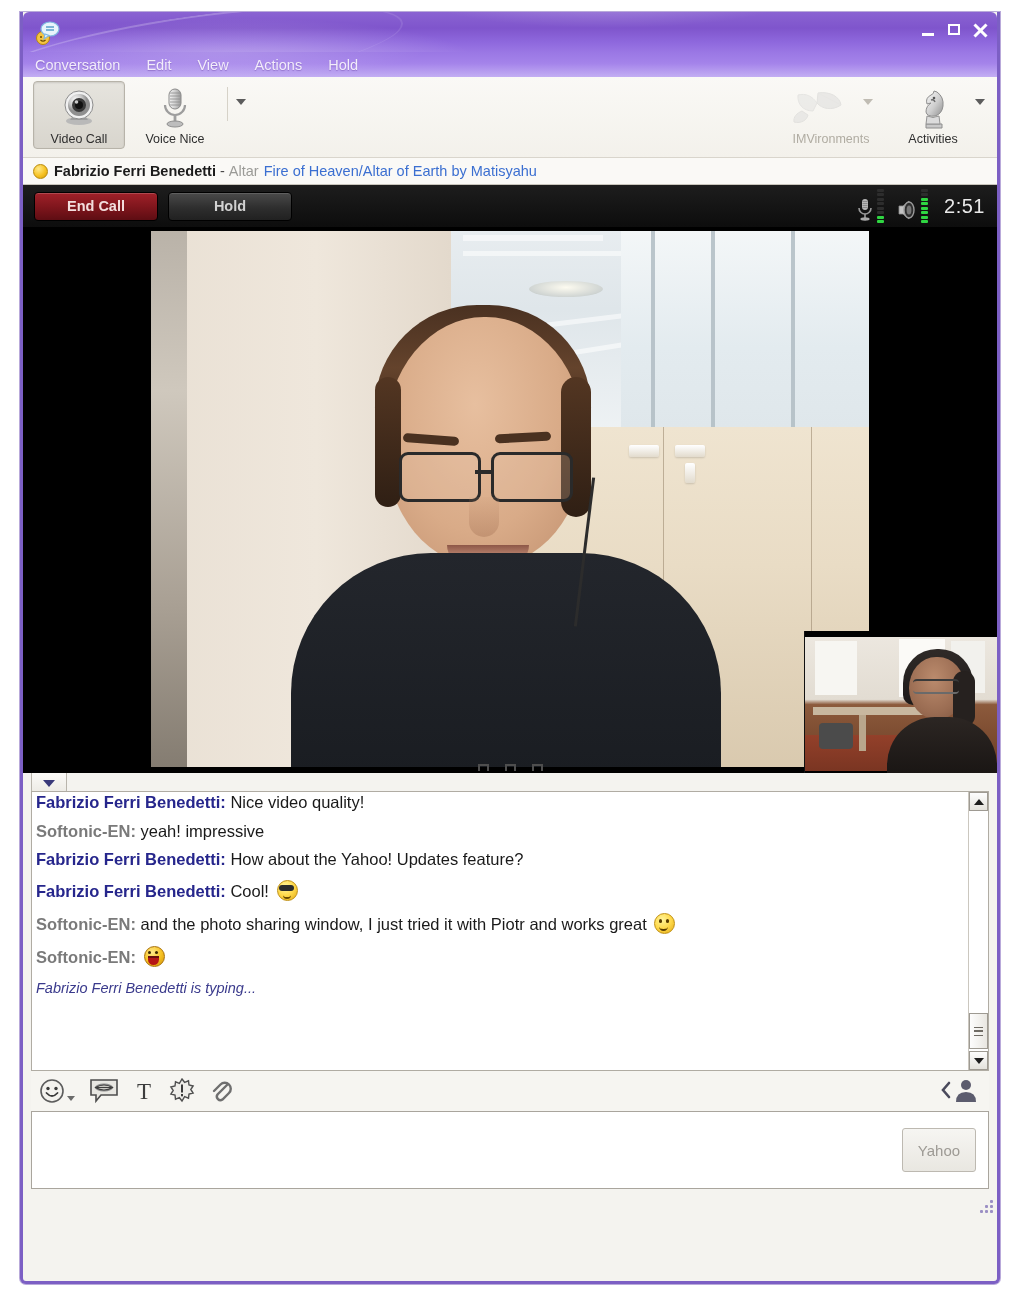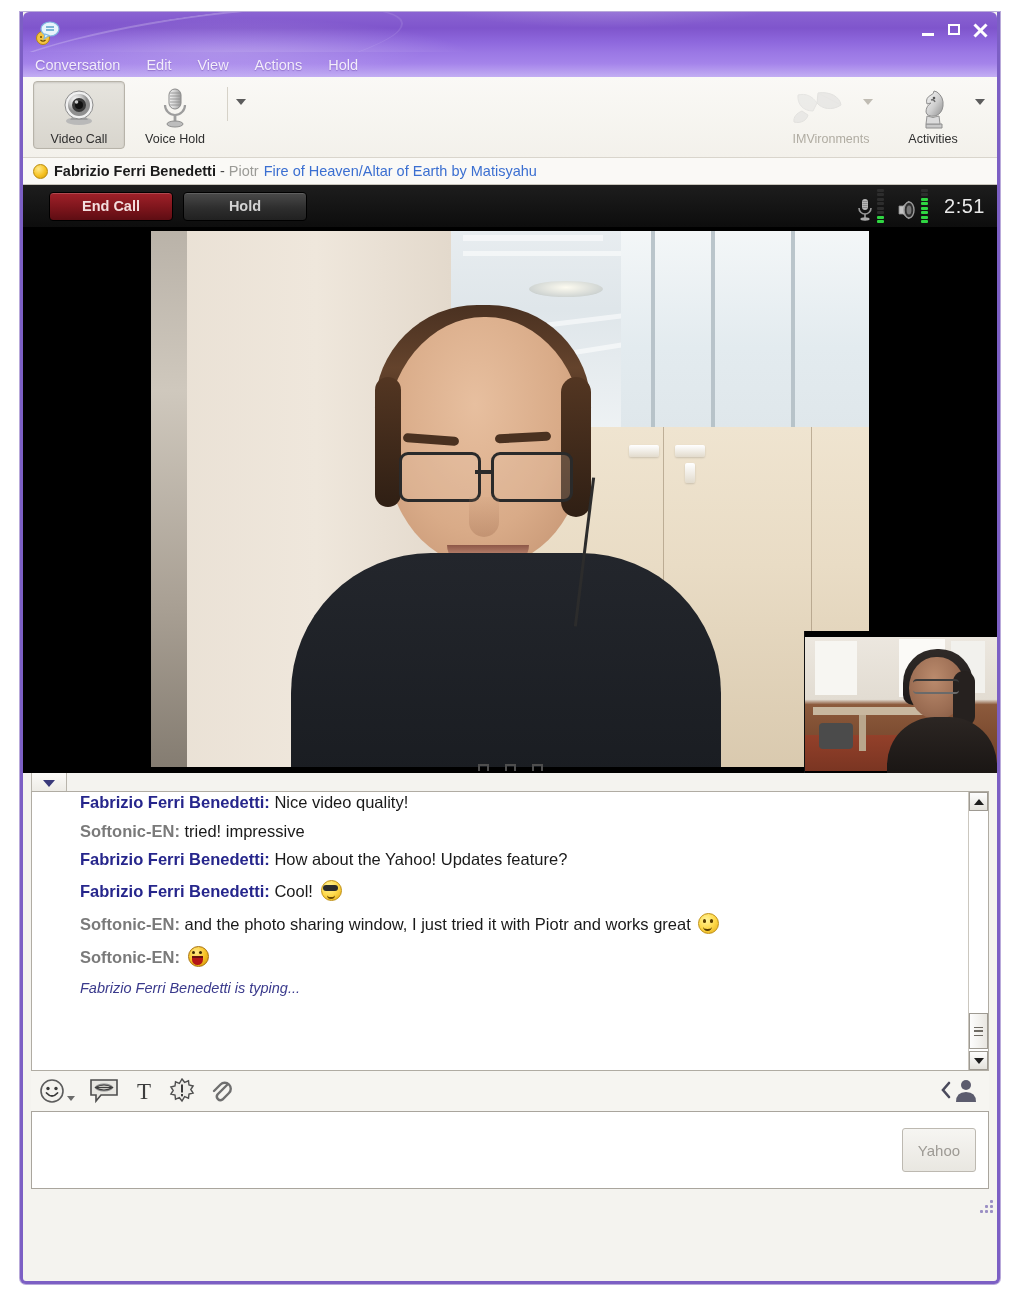--- a/index.html
+++ b/index.html
@@ -232,21 +232,21 @@
     height: 588px;
     background: #070707;
     overflow: hidden;
   }
   #callbar {
     position: relative;
     height: 42px;
     background: linear-gradient(to bottom, #1d1d1d 0%, #0d0d0d 100%);
     display: flex;
     align-items: center;
-    padding-left: 26px;
+    padding-left: 11px;
     gap: 10px;
   }
   .call-btn {
     height: 27px;
     min-width: 94px;
     padding: 0 14px;
     border-radius: 4px;
     font-size: 14.5px;
     font-weight: bold;
     display: flex;
@@ -493,21 +493,20 @@
     border: 1px solid #b0aca3;
     box-sizing: border-box;
     display: flex;
   }
   #chatlog {
     flex: 1;
     padding: 2px 6px 4px 4px;
     overflow: hidden;
     font-size: 16.5px;
     line-height: 1.0;
-    margin-left: 44px;
   }
   .msg {
     padding: 6px 0 6px 0;
     white-space: nowrap;
     overflow: hidden;
   }
   .msg .who { font-weight: bold; }
   .who.them { color: #26268c; }
   .who.me   { color: #7a7a7a; }
   .msg .body { color: #1a1a1a; }
@@ -768,21 +767,21 @@
             <ellipse cx="17" cy="38" rx="8" ry="3" fill="#bdbdbd" stroke="#8f8f8f"></ellipse>
             <defs>
               <linearGradient id="gmic" x1="0" y1="0" x2="1" y2="0">
                 <stop offset="0%" stop-color="#f4f4f4"></stop>
                 <stop offset="50%" stop-color="#cfcfcf"></stop>
                 <stop offset="100%" stop-color="#9a9a9a"></stop>
               </linearGradient>
             </defs>
           </svg>
         </div>
-        <div class="tb-label">Voice Hold</div>
+        <div class="tb-label">Voice Nice</div>
       </div>
 
       <div class="tb-sep"></div>
       <div class="tb-caret"></div>
     </div>
 
     <div class="tb-right">
       <div class="tb-btn disabled">
         <div class="tb-icon">
           <svg width="58" height="42" viewBox="0 0 58 42" opacity="0.35">
@@ -817,21 +816,21 @@
       </div>
       <div class="tb-caret" style="margin-left:-18px"></div>
 
     </div>
   </div>
 
   <div id="statusline">
     <div class="status-dot"></div>
     <span class="status-name">Fabrizio Ferri Benedetti</span>
     <span class="status-dash">-</span>
-    <span class="status-music-label">Piotr</span>
+    <span class="status-music-label">Altar</span>
     <span class="status-track">Fire of Heaven/Altar of Earth by Matisyahu</span>
   </div>
 
   <div id="videopanel">
 
     <div id="callbar">
       <div class="call-btn end">End Call</div>
       <div class="call-btn hold">Hold</div>
 
       <div class="call-meters">
@@ -954,21 +953,21 @@
   <div id="chatwrap">
     <div id="chatlog">
 
       <div class="msg" style="padding-top:0;">
         <span class="who them">Fabrizio Ferri Benedetti:</span>
         <span class="body">Nice video quality!</span>
       </div>
 
       <div class="msg">
         <span class="who me">Softonic-EN:</span>
-        <span class="body">tried! impressive</span>
+        <span class="body">yeah! impressive</span>
       </div>
 
       <div class="msg">
         <span class="who them">Fabrizio Ferri Benedetti:</span>
         <span class="body">How about the Yahoo! Updates feature?</span>
       </div>
 
       <div class="msg">
         <span class="who them">Fabrizio Ferri Benedetti:</span>
         <span class="body">Cool!</span>

